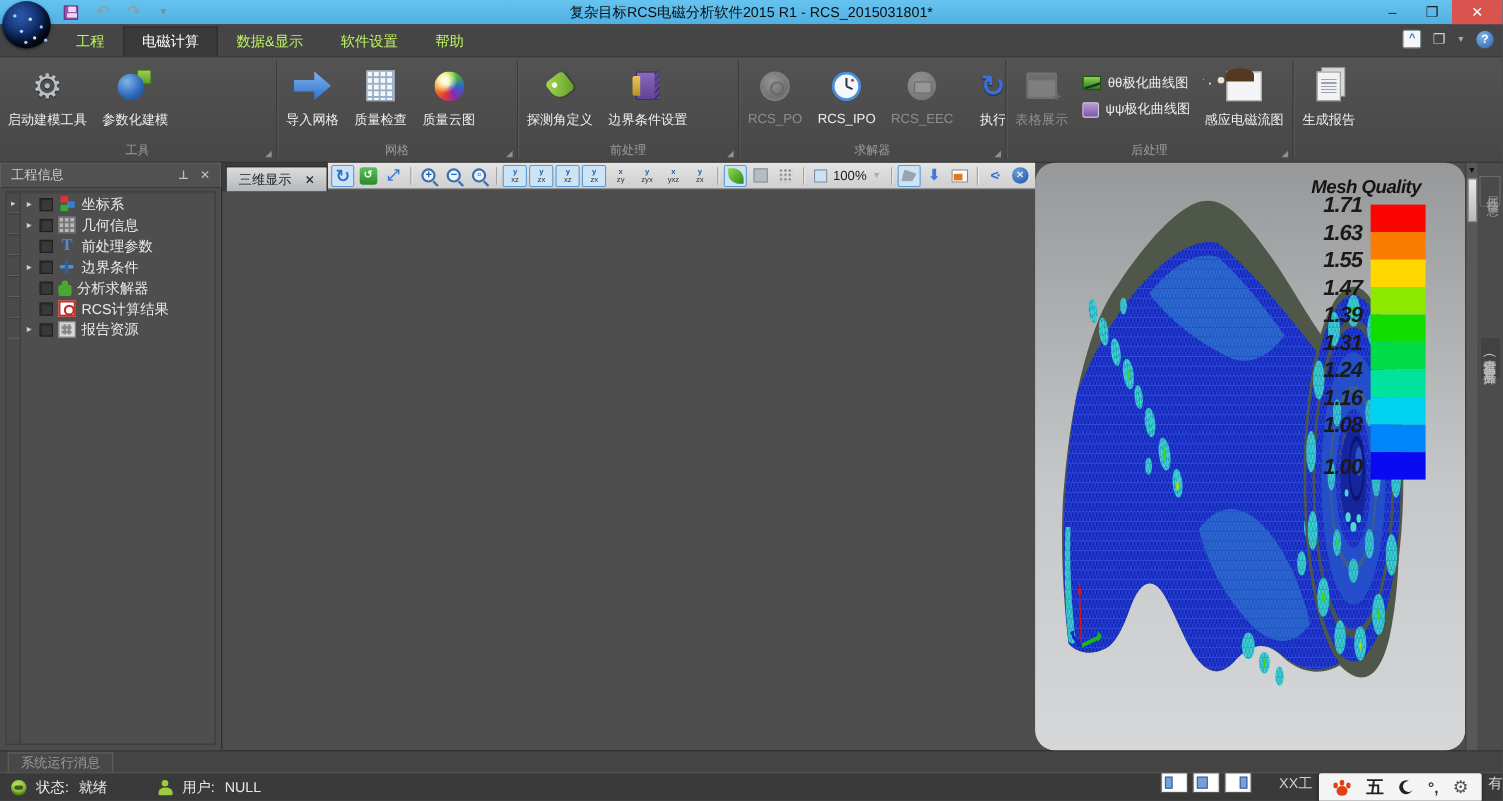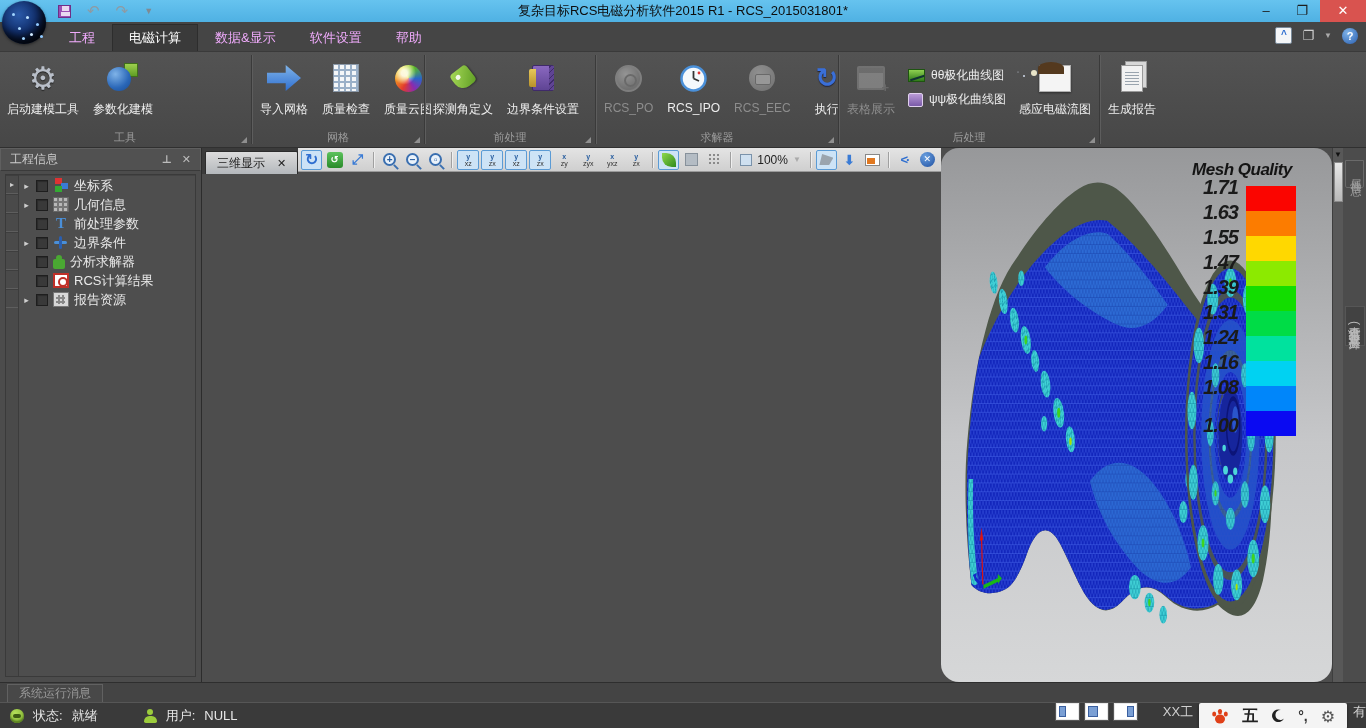--- a/index.html
+++ b/index.html
@@ -19,21 +19,21 @@
   .save-ic::before{content:"";position:absolute;left:2px;bottom:1px;width:9px;height:4px;background:#e8d8f0;}
   .uarrow{color:#8f9aa2;font-size:15px;line-height:14px;}
   .qat-dd{color:#7f8a92;font-size:9px;}
   .title-text{position:absolute;left:0;right:0;top:0;text-align:center;font-size:13px;color:#0d0d0d;line-height:22px;}
   .winctl{position:absolute;right:0;top:0;display:flex;height:22px;z-index:40;}
   .wbtn{width:36px;text-align:center;line-height:21px;color:#1d1d1d;font-size:13px;}
   .wclose{width:46px;background:#d9534f;color:#fff;}
 
   
   .tabrow{height:30px;background:#454545;display:flex;align-items:flex-end;padding-left:52px;position:relative;border-bottom:1px solid #3a3a3a;}
-  .mtab{padding:0 17px;line-height:27px;font-size:13px;color:#f0abfc;}
+  .mtab{padding:0 17px;line-height:27px;font-size:13px;color:#bef264;}
   .mtab.active{background:#3a3a3a;color:#fff;box-shadow:inset 0 1px 0 #2d2d2d,inset 1px 0 0 #2d2d2d,inset -1px 0 0 #2d2d2d;}
   .tabrow-icons{position:absolute;right:8px;top:5px;display:flex;gap:10px;align-items:center;}
   .collapse-ic{width:17px;height:17px;background:#f4f6f8;border:1px solid #7a8a9a;border-radius:2px;color:#2f6fd0;font-size:10px;font-weight:bold;text-align:center;line-height:14px;}
   .winmenu-ic{color:#cfcfcf;font-size:13px;}
   .dd{color:#aaa;font-size:8px;}
   .help-ic{width:16px;height:16px;border-radius:50%;background:radial-gradient(circle at 35% 30%,#7fb3e8,#2a5fb0);color:#fff;font-size:11px;font-weight:bold;text-align:center;line-height:16px;}
 
   
   .ribbon{height:96px;background:linear-gradient(#535353,#474747);display:flex;border-bottom:1px solid #303030;}
   .rgroup{display:flex;flex-direction:column;}
@@ -232,21 +232,21 @@
               <i class="ci"></i>
             </span>
           </span>
         <span class="rlabel">参数化建模</span>
       </div>
     </div>
     <div class="rg-footer"><span>工具</span><span class="corner"></span></div>
   </div>
   <div class="rdiv"></div>
 
-  <div class="rgroup" style="width:170px">
+  <div class="rgroup" style="width:216px">
     <div class="rg-body">
       <div class="rbtn">
         <span class="ric">
             <span class="imp-ic"></span>
           </span>
         <span class="rlabel">导入网格</span>
       </div>
       <div class="rbtn">
         <span class="ric">
             <span class="qcheck-ic"></span>
@@ -257,21 +257,21 @@
         <span class="ric">
             <span class="qcloud-ic"></span>
           </span>
         <span class="rlabel">质量云图</span>
       </div>
     </div>
     <div class="rg-footer"><span>网格</span><span class="corner"></span></div>
   </div>
   <div class="rdiv"></div>
 
-  <div class="rgroup" style="width:168px">
+  <div class="rgroup" style="width:198px">
     <div class="rg-body">
       <div class="rbtn">
         <span class="ric">
             <span class="tag-ic"></span>
           </span>
         <span class="rlabel">探测角定义</span>
       </div>
       <div class="rbtn">
         <span class="ric">
             <span class="book-ic"></span>

